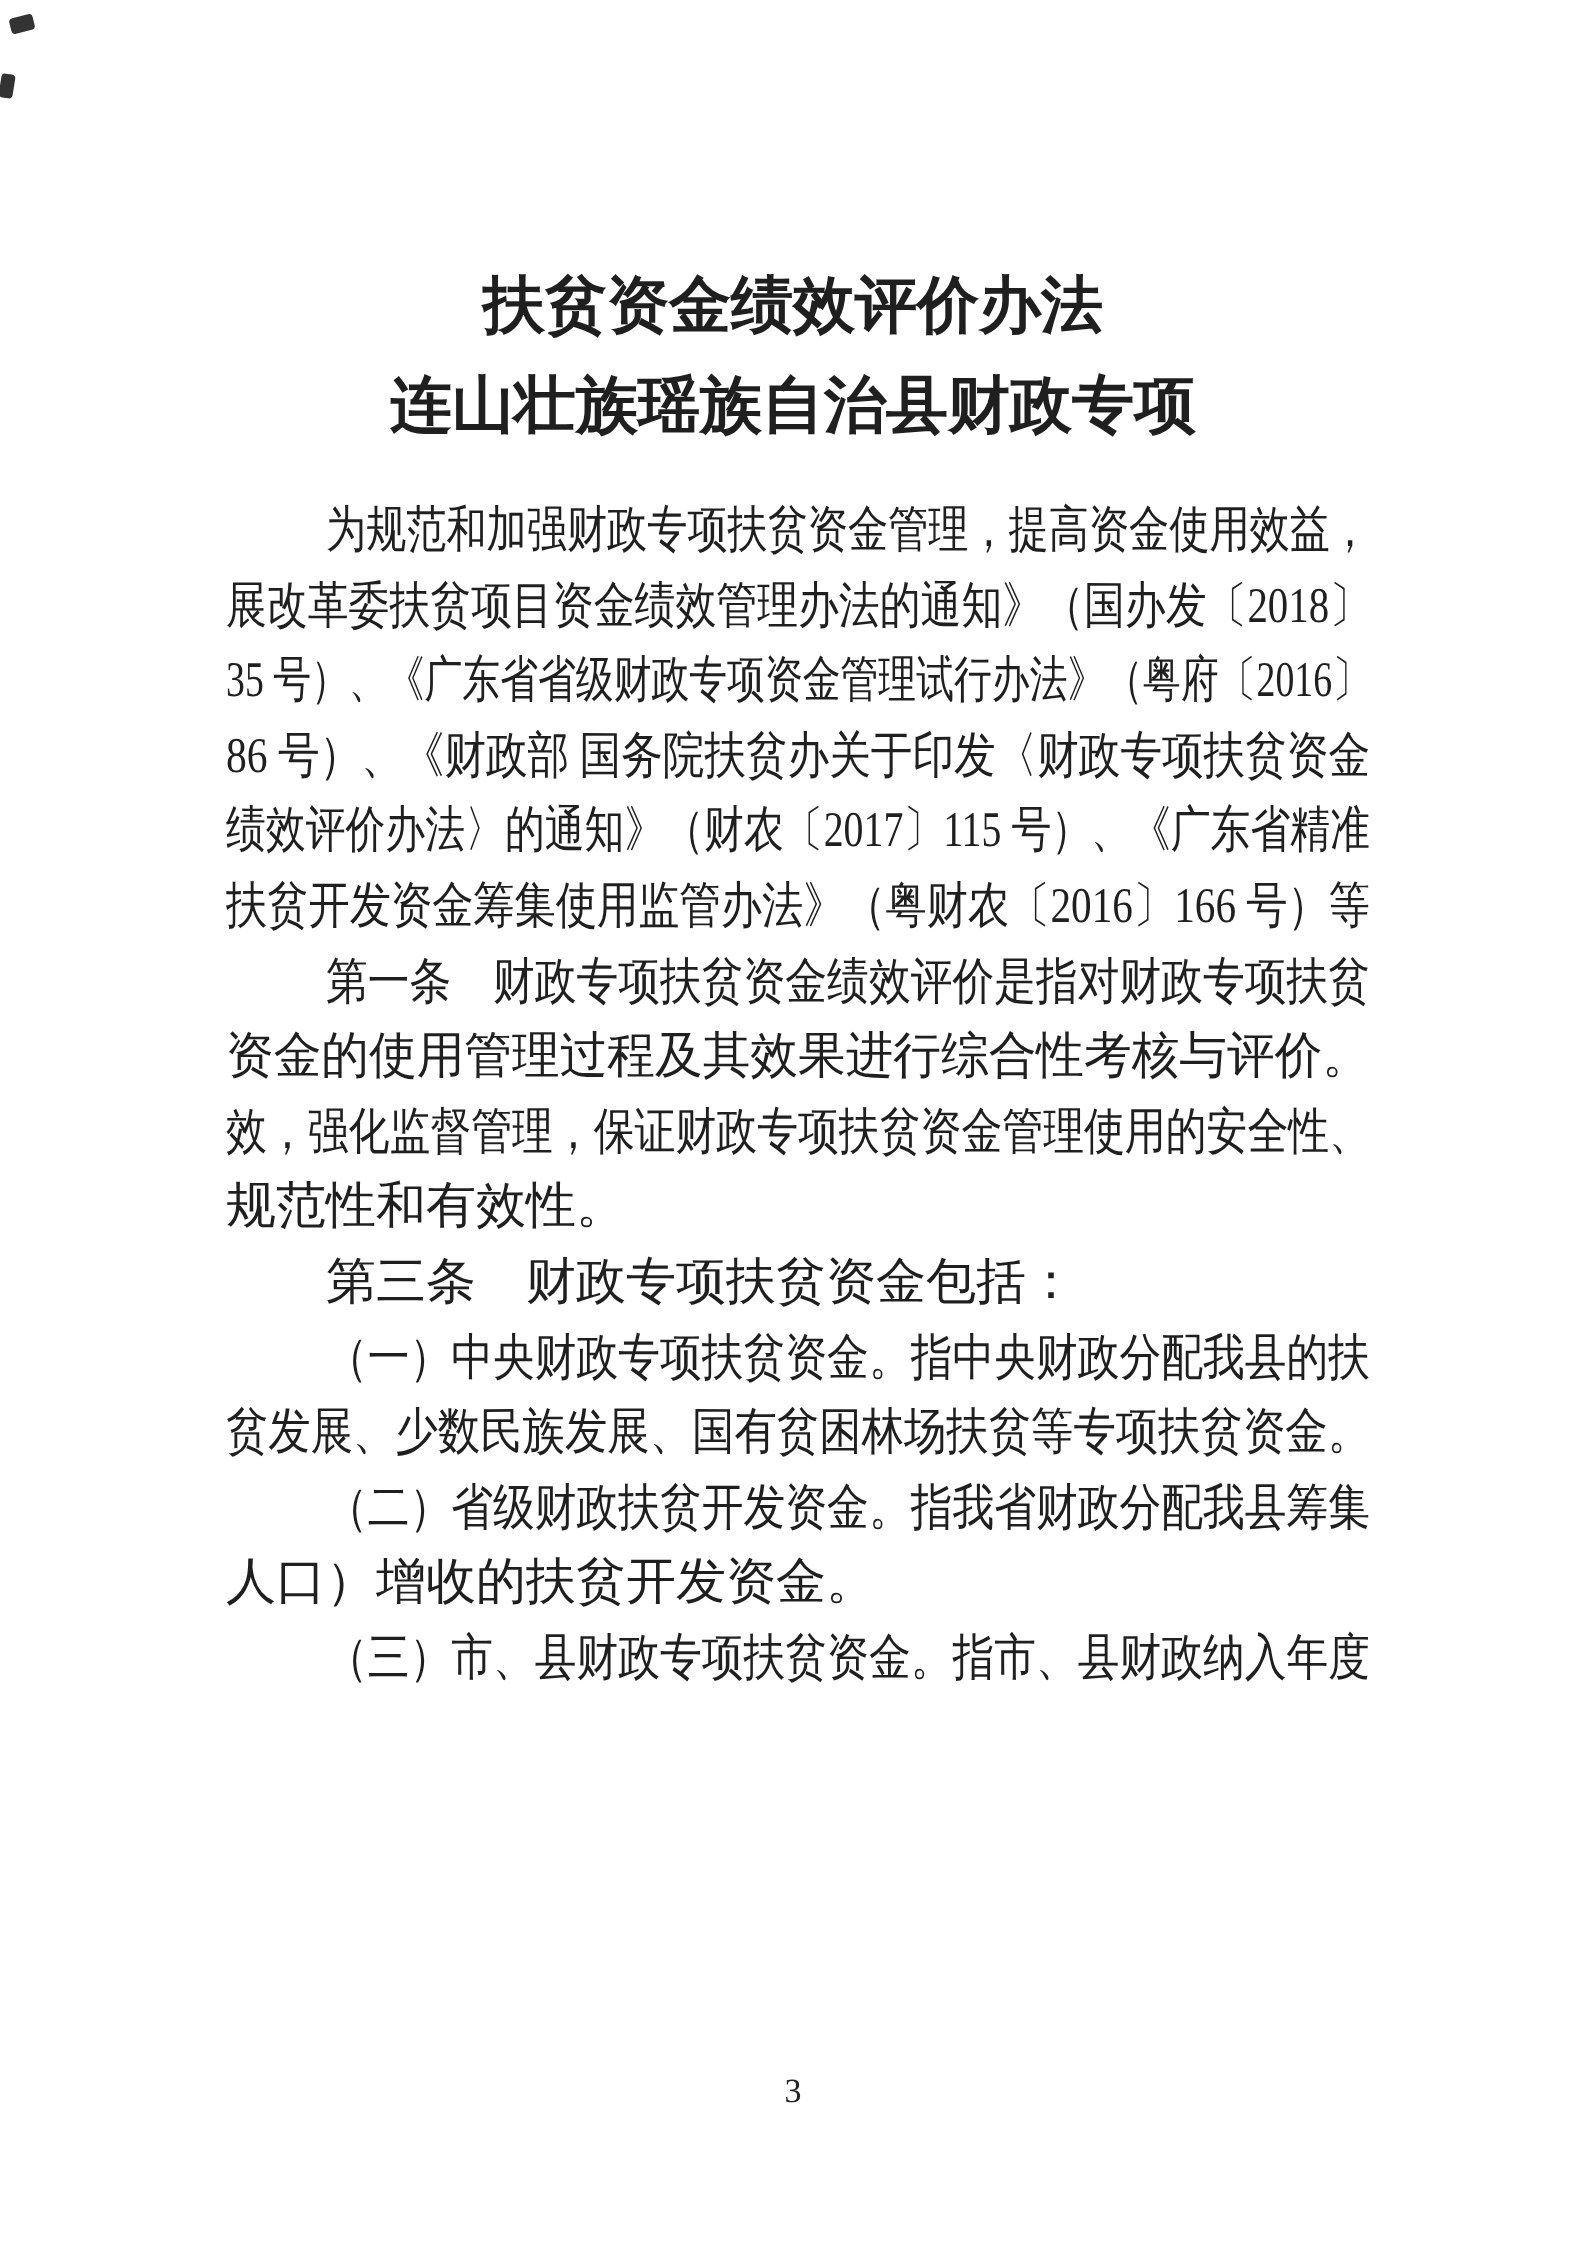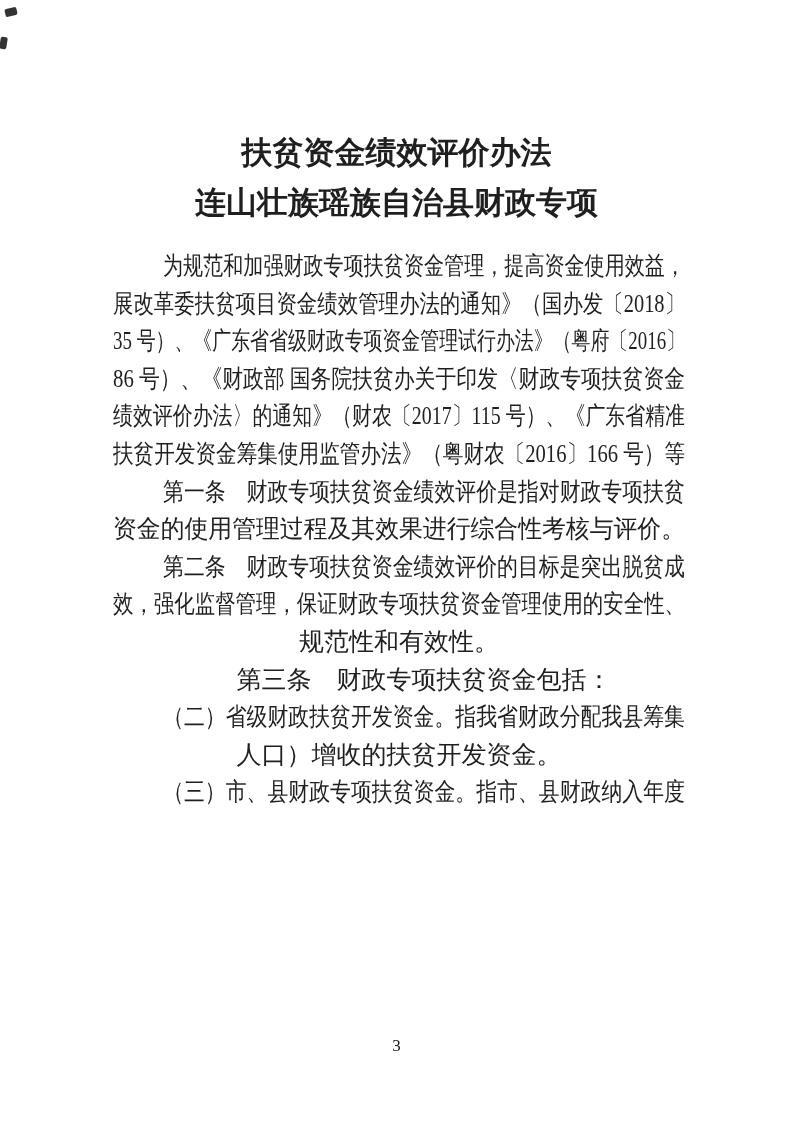--- a/index.html
+++ b/index.html
@@ -53,21 +53,20 @@
     left: 113px;
     width: 572px;
   }
   .para { margin: 0; padding: 0; }
   .line {
     font-size: 25px;
     line-height: 37.6px;
     height: 37.6px;
     white-space: nowrap;
     overflow: visible;
-    text-align: center;
   }
   .line.indent { padding-left: 50px; }
   .fit {
     display: inline-block;
     white-space: nowrap;
     transform-origin: 0 50%;
   }
   .page-number {
     position: absolute;
     top: 1035px;
@@ -102,29 +101,32 @@
       <div class="line fitline"><span class="fit" style="transform: scaleX(0.796848);">绩效评价办法〉的通知》（财农〔2017〕115 号）、《广东省精准</span></div>
       <div class="line fitline"><span class="fit" style="transform: scaleX(0.824505);">扶贫开发资金筹集使用监管办法》（粤财农〔2016〕166 号）等</span></div>
     </div>
 
     <div class="para">
       <div class="line fitline indent"><span class="fit" style="transform: scaleX(0.8352);">第一条　财政专项扶贫资金绩效评价是指对财政专项扶贫</span></div>
       <div class="line fitline end"><span class="fit" style="transform: scaleX(0.953333);">资金的使用管理过程及其效果进行综合性考核与评价。</span></div>
     </div>
 
     <div class="para">
-      <div class="line fitline indent"><span class="fit" style="transform: scaleX(0.8352);">第二条　财政专项扶贫资金绩效评价的目标是突出脱贫成</span></div>
       <div class="line fitline"><span class="fit" style="transform: scaleX(0.817143);">效，强化监督管理，保证财政专项扶贫资金管理使用的安全性、</span></div>
       <div class="line fitline end"><span class="fit" style="transform: none;">规范性和有效性。</span></div>
     </div>
 
     <div class="para">
       <div class="line fitline indent end"><span class="fit" style="transform: none;">第三条　财政专项扶贫资金包括：</span></div>
     </div>
 
+    <div class="para">
+      <div class="line fitline indent"><span class="fit" style="transform: scaleX(0.8352);">（一）中央财政专项扶贫资金。指中央财政分配我县的扶</span></div>
+      <div class="line fitline end"><span class="fit" style="transform: scaleX(0.847407);">贫发展、少数民族发展、国有贫困林场扶贫等专项扶贫资金。</span></div>
+    </div>
 
     <div class="para">
       <div class="line fitline indent"><span class="fit" style="transform: scaleX(0.8352);">（二）省级财政扶贫开发资金。指我省财政分配我县筹集</span></div>
       <div class="line fitline end"><span class="fit" style="transform: none;">人口）增收的扶贫开发资金。</span></div>
     </div>
 
     <div class="para">
       <div class="line fitline indent"><span class="fit" style="transform: scaleX(0.8352);">（三）市、县财政专项扶贫资金。指市、县财政纳入年度</span></div>
     </div>
 

